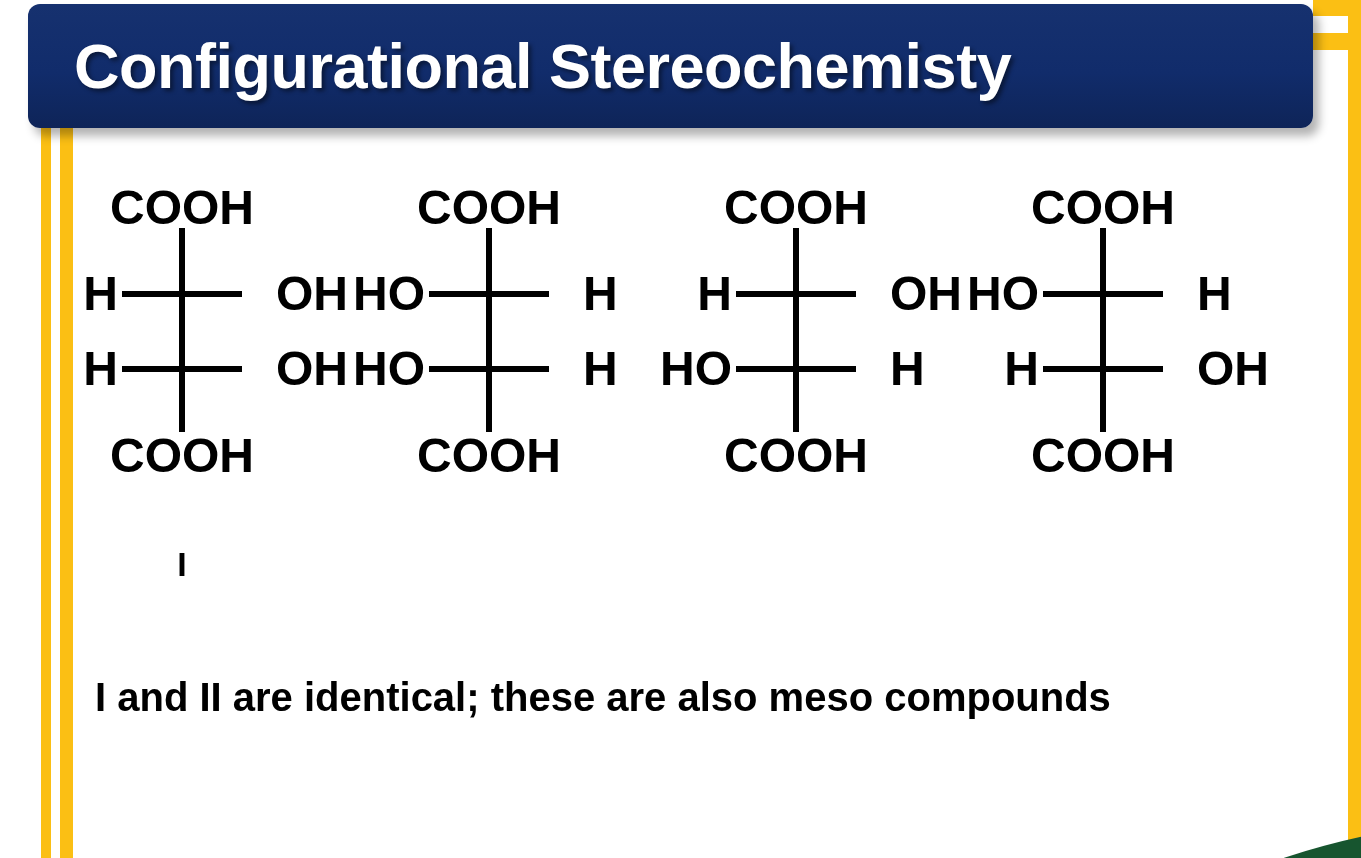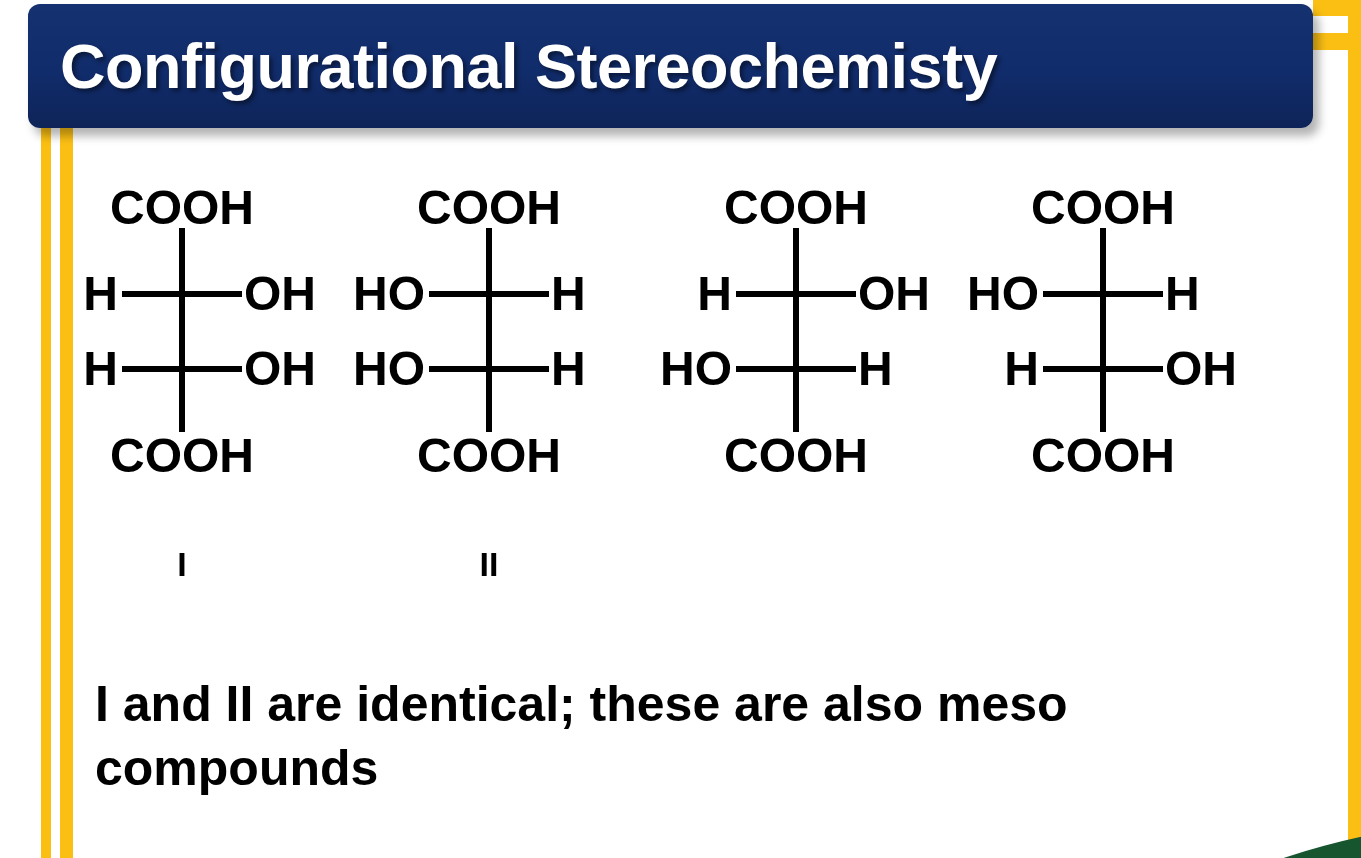--- a/index.html
+++ b/index.html
@@ -66,21 +66,21 @@
     left: 28px;
     top: 4px;
     width: 1285px;
     height: 124px;
     background: linear-gradient(180deg, #16316f 0%, #112c6b 55%, #0e2458 100%);
     border-radius: 12px;
     box-shadow: 6px 8px 10px rgba(0,0,0,0.30);
     display: flex;
     align-items: center;
     box-sizing: border-box;
-    padding-left: 32px;
+    padding-left: 46px;
   }
   #title-text {
     color: #ffffff;
     font-size: 63px;
     font-weight: bold;
     letter-spacing: -0.5px;
     white-space: nowrap;
     text-shadow: 3px 3px 4px rgba(0,0,0,0.45);
     font-family: "Liberation Sans", sans-serif;
   }
@@ -114,21 +114,21 @@
     font-family: "Liberation Sans", sans-serif;
     font-weight: bold;
     font-size: 48px;
     color: #000000;
     white-space: nowrap;
     line-height: 1;
   }
   .chem.top    { top: 0px;   transform: translateX(-50%); }
   .chem.bottom { top: 248px; transform: translateX(-50%); }
   .chem.left   { transform: translate(-100%, -50%); }
-  .chem.right  { transform: translate(0, -50%); }
+  .chem.right  { transform: translate(0, -50%); margin-left: 32px; }
 
   
   .bond-v {
     position: absolute;
     background: #000000;
     width: 6px;
     transform: translateX(-50%);
   }
   .bond-h {
     position: absolute;
@@ -162,21 +162,21 @@
     color: #000000;
   }
 
   
   #caption {
     position: absolute;
     left: 95px;
     top: 672px;
     width: 1150px;
     font-family: "Liberation Sans", sans-serif;
-    font-size: 50px;
+    font-size: 40px;
     font-weight: bold;
     color: #000000;
     line-height: 1.28;
   }
 </style>
 </head>
 <body>
 
 <div id="slide">
 
@@ -259,20 +259,17 @@
         <span class="chem bottom" style="left:86px;">COOH</span>
       </div>
     </div>
 
   </div>
 
   <div id="labels">
     <div class="label-cell">
       <span class="label-text">I</span>
     </div>
-    <div class="label-cell">
-      <span class="label-text">II</span>
-    </div>
   </div>
 
   <div id="caption">I and II are identical; these are also meso compounds</div>
 
 </div>
 
 </body></html>

